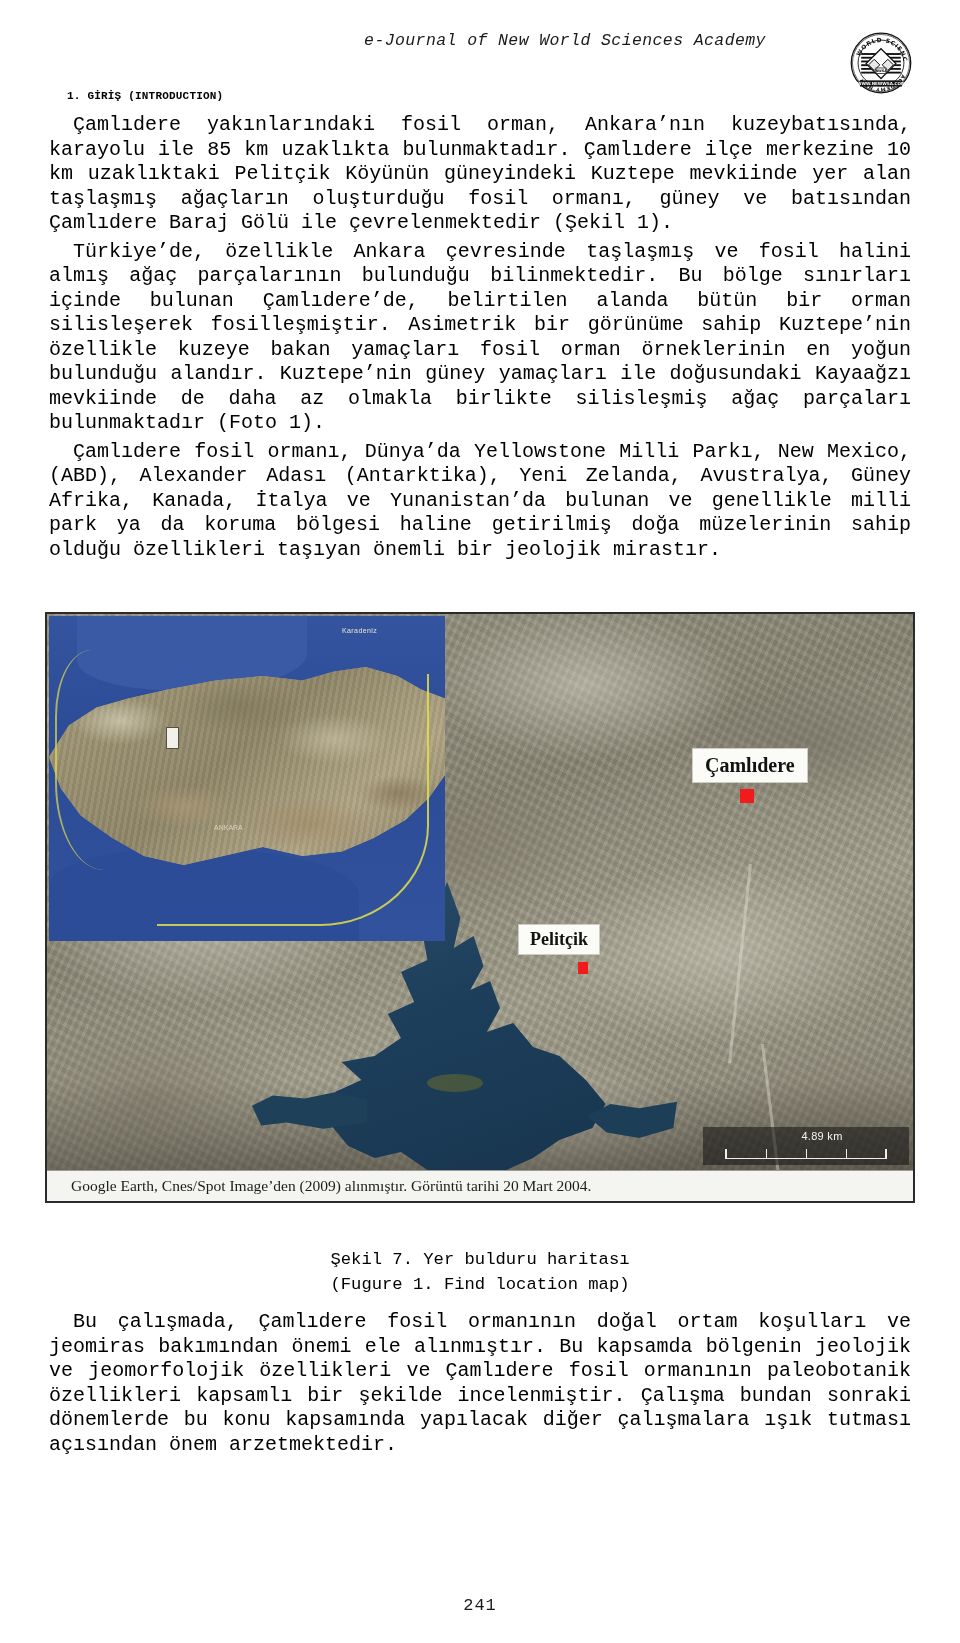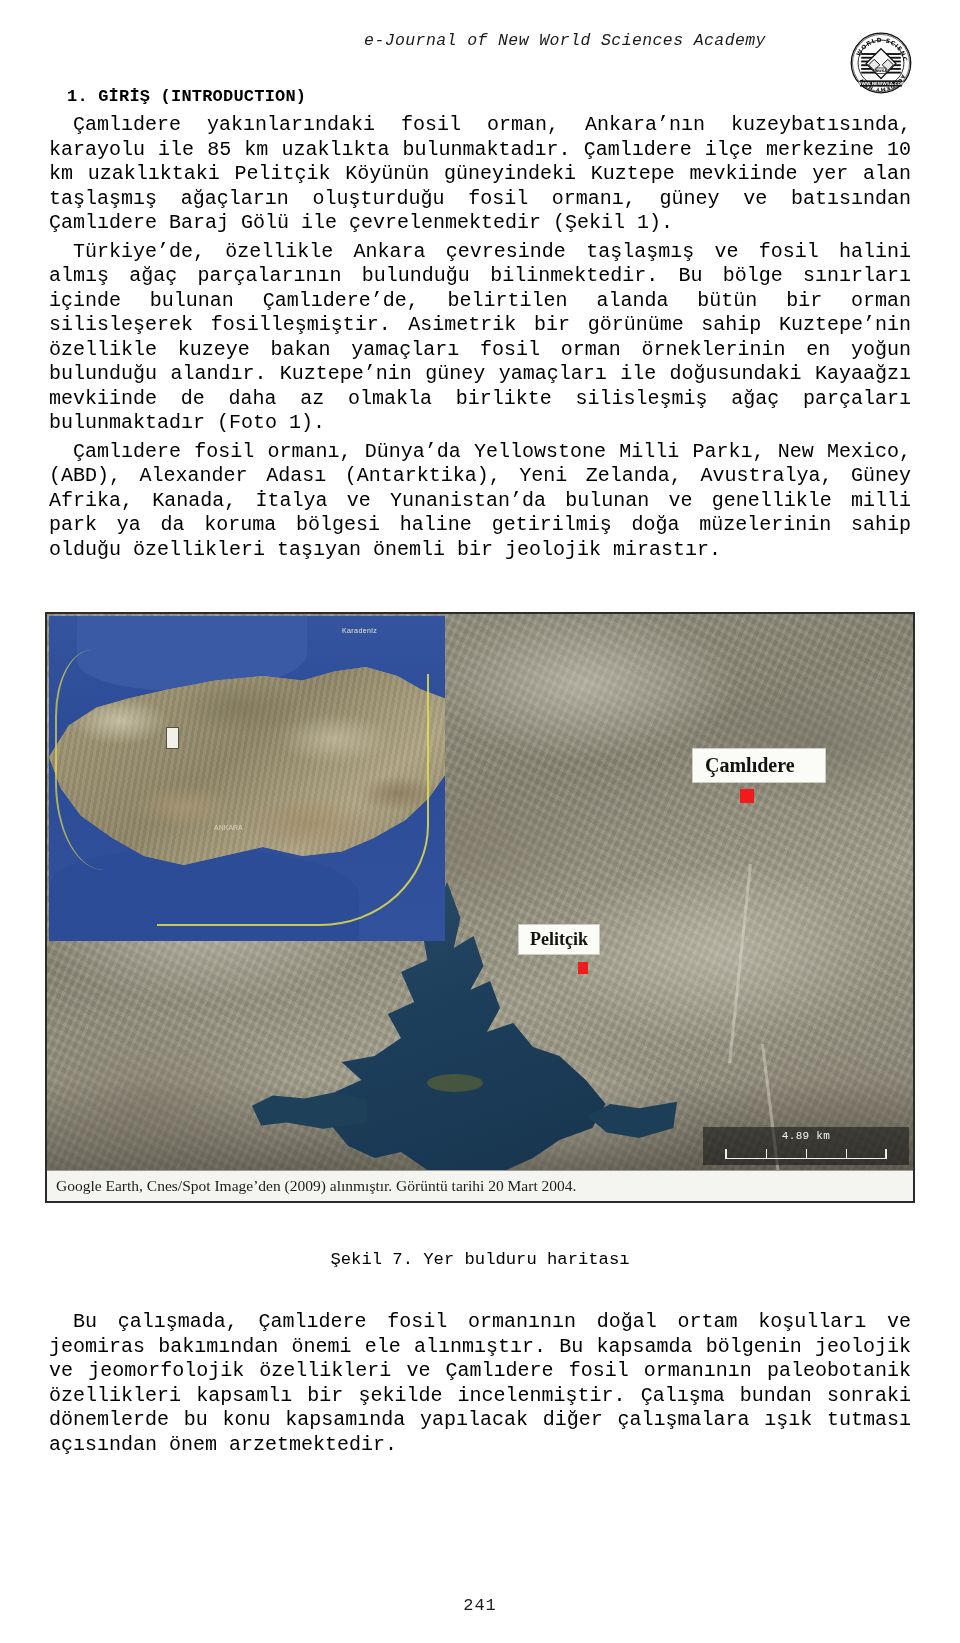--- a/index.html
+++ b/index.html
@@ -52,21 +52,21 @@
   
   .content {
     position: absolute;
     left: 45px;
     top: 84px;
     width: 870px;
   }
   .section-heading {
     font-family: "Liberation Mono", "DejaVu Sans Mono", monospace;
     font-weight: bold;
-    font-size: 17px;
+    font-size: 11px;
     line-height: 25px;
     letter-spacing: 0.2px;
     margin: 0 0 0 22px;
     white-space: nowrap;
   }
   p.para {
     margin: 4px;
     font-size: 20px;
     line-height: 24.5px;
     text-align: justify;
@@ -278,21 +278,21 @@
     border: 1px solid #cdcdc4;
     font-family: "Liberation Serif", "DejaVu Serif", serif;
     font-weight: bold;
     color: #121212;
     line-height: 1;
     white-space: nowrap;
   }
   .label-camlidere {
     left: 692px;
     top: 748px;
-    padding: 6px 30px 7px 12px;
+    padding: 6px 12px 7px 12px;
     font-size: 20px;
   }
   .label-pelitcik {
     left: 518px;
     top: 924px;
     padding: 5px 11px 6px 11px;
     font-size: 18px;
   }
   .marker-dot {
     position: absolute;
@@ -310,24 +310,25 @@
     bottom: 36px;
     width: 206px;
     height: 38px;
     background: rgba(18,18,18,.55);
   }
   .scalebar-label {
     position: absolute;
     top: 3px;
     width: 100%;
     text-align: center;
-    font-family: Liberation Mono, monospace;
+    font-family: Liberation Sans, sans-serif;
     font-size: 11px;
     color: #f4f4f0;
     letter-spacing: .3px;
+    margin-left: 16px;
   }
   .scalebar-ticks {
     position: absolute;
     left: 22px;
     bottom: 6px;
     width: 160px;
     height: 9px;
     border: 1px solid #efefe8;
     border-top: none;
   }
@@ -345,21 +346,21 @@
     left: 0;
     right: 0;
     bottom: 0;
     height: 30px;
     background: #f4f4f1;
     border-top: 1px solid #9b9b93;
     font-family: "Liberation Serif", "DejaVu Serif", serif;
     font-size: 15.5px;
     color: #1c1c1c;
     line-height: 30px;
-    padding-left: 9px;
+    padding-left: 24px;
     white-space: nowrap;
     overflow: hidden;
   }
 
   
   .figure-caption {
     position: absolute;
     left: 45px;
     top: 1248px;
     width: 870px;
@@ -483,19 +484,20 @@
 </div>
 
 <div class="place-label label-camlidere">Çamlıdere</div>
 <div class="marker-dot marker-camlidere"></div>
 
 <div class="place-label label-pelitcik">Pelitçik</div>
 <div class="marker-dot marker-pelitcik"></div>
 
 <div class="figure-caption">
   <div>Şekil 7. Yer bulduru haritası</div>
+  <div>(Fugure 1. Find location map)</div>
 </div>
 
 <div class="section2">
   <p class="para">Bu çalışmada, Çamlıdere fosil ormanının doğal ortam koşulları ve jeomiras bakımından önemi ele alınmıştır. Bu kapsamda bölgenin jeolojik ve jeomorfolojik özellikleri ve Çamlıdere fosil ormanının paleobotanik özellikleri kapsamlı bir şekilde incelenmiştir. Çalışma bundan sonraki dönemlerde bu konu kapsamında yapılacak diğer çalışmalara ışık tutması açısından önem arzetmektedir.</p>
 </div>
 
 <div class="page-number">241</div>
 
 </body></html>

